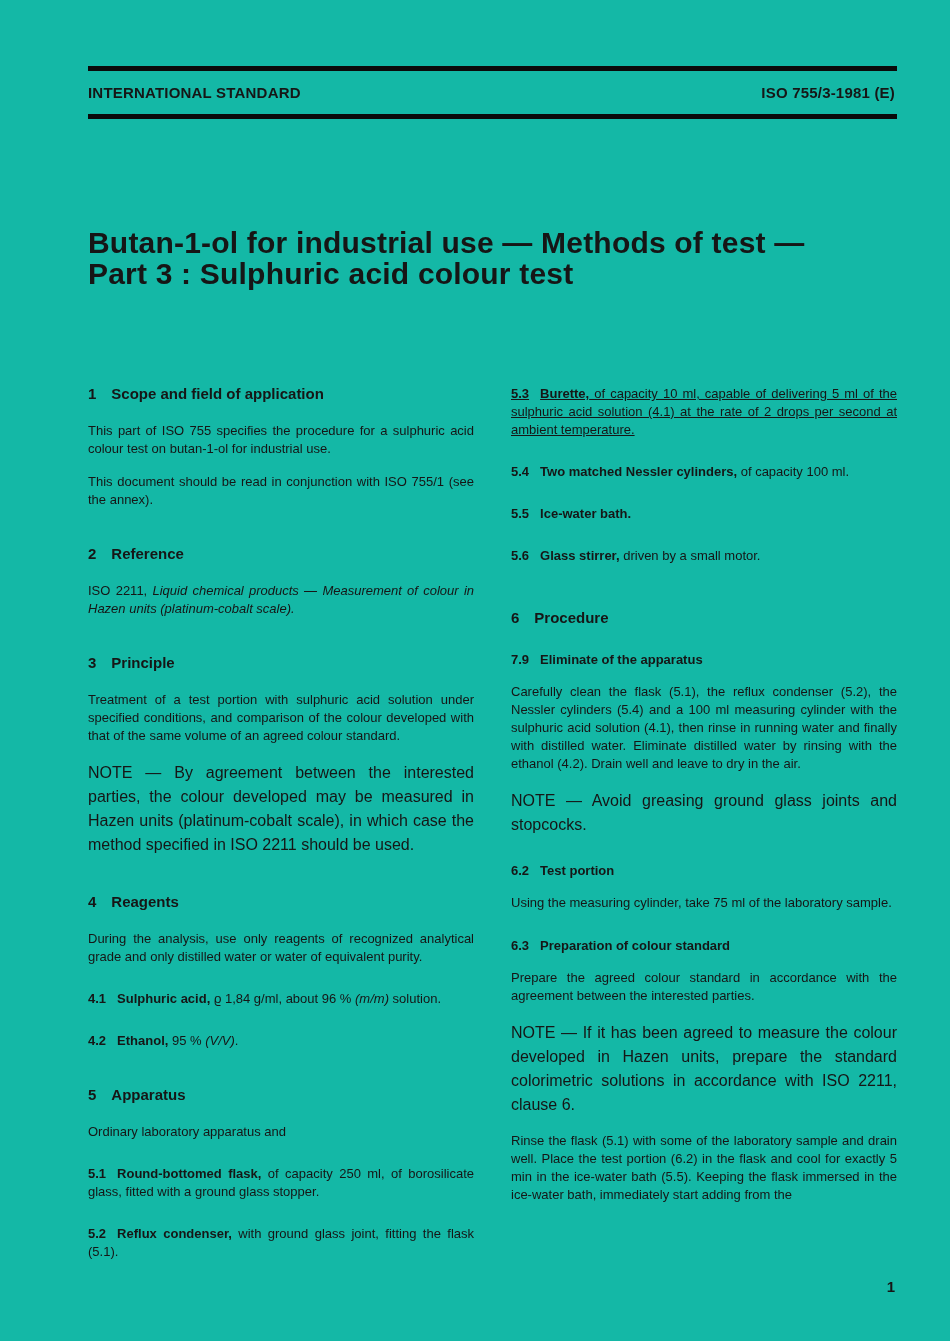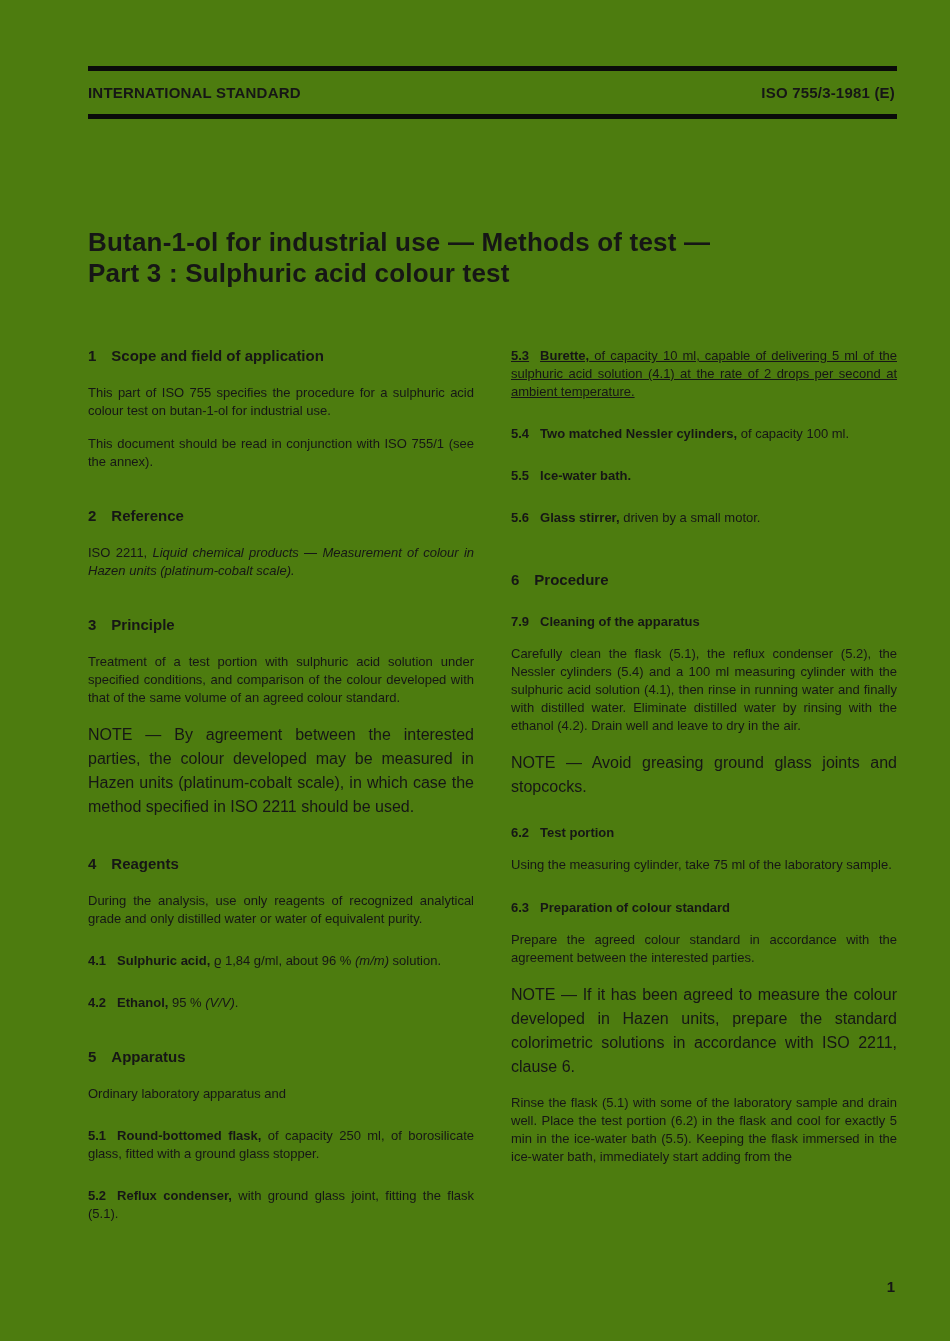--- a/index.html
+++ b/index.html
@@ -1,44 +1,44 @@
 <!DOCTYPE html>
 <html><head>
 <meta charset="utf-8">
 <style>
   html, body { margin: 0; padding: 0; background: #ffffff; }
   .page {
     position: relative;
     width: 950px;
     height: 1341px;
     box-sizing: border-box;
-    background: #4d7c0f;
+    background: #14b8a6;
     color: #161616;
     font-family: "Liberation Sans", sans-serif;
     padding: 66px 53px 0 88px;
     overflow: hidden;
   }
   .rule { height: 5px; background: #0a0a0a; }
   .header-row {
     display: flex;
     justify-content: space-between;
     align-items: center;
     padding: 13px 2px 13px 0;
     font-size: 15px;
     font-weight: bold;
     letter-spacing: 0.2px;
   }
   .doc-title {
     margin: 108px 0 0 0;
-    font-size: 26px;
+    font-size: 30px;
     line-height: 31px;
     font-weight: bold;
     letter-spacing: 0.2px;
   }
-  .cols { display: flex; gap: 37px; margin-top: 58px; }
+  .cols { display: flex; gap: 37px; margin-top: 96px; }
   .col { width: 386px; }
   .sec-heading { font-size: 15px; font-weight: bold; margin: 36px 0 20px; }
   .sec-heading.first { margin-top: 0; }
   .sec-num { margin-right: 15px; }
   .sub-heading { font-size: 13px; font-weight: bold; margin: 26px 0 16px; }
   .item-num { margin-right: 11px; }
   .body-text {
     font-size: 13px;
     line-height: 18px;
     margin: 15px 0 0;
@@ -115,21 +115,21 @@
       <p class="body-text item first"><b class="run-in"><span class="item-num">5.3</span><span>Burette,</span></b><span> of capacity 10 ml, capable of delivering 5 ml of the sulphuric acid solution (4.1) at the rate of 2 drops per second at ambient temperature.</span></p>
 
       <p class="body-text item"><b class="run-in"><span class="item-num">5.4</span><span>Two matched Nessler cylinders,</span></b><span> of capacity 100 ml.</span></p>
 
       <p class="body-text item"><b class="run-in"><span class="item-num">5.5</span><span>Ice-water bath.</span></b><span></span></p>
 
       <p class="body-text item"><b class="run-in"><span class="item-num">5.6</span><span>Glass stirrer,</span></b><span> driven by a small motor.</span></p>
 
       <h2 class="sec-heading" style="margin-top:44px"><span class="sec-num">6</span><span>Procedure</span></h2>
 
-      <h3 class="sub-heading"><span class="item-num">7.9</span><span>Cleaning of the apparatus</span></h3>
+      <h3 class="sub-heading"><span class="item-num">7.9</span><span>Eliminate of the apparatus</span></h3>
       <p class="body-text">Carefully clean the flask (5.1), the reflux condenser (5.2), the Nessler cylinders (5.4) and a 100 ml measuring cylinder with the sulphuric acid solution (4.1), then rinse in running water and finally with distilled water. Eliminate distilled water by rinsing with the ethanol (4.2). Drain well and leave to dry in the air.</p>
       <p class="note">NOTE — Avoid greasing ground glass joints and stopcocks.</p>
 
       <h3 class="sub-heading"><span class="item-num">6.2</span><span>Test portion</span></h3>
       <p class="body-text">Using the measuring cylinder, take 75 ml of the laboratory sample.</p>
 
       <h3 class="sub-heading"><span class="item-num">6.3</span><span>Preparation of colour standard</span></h3>
       <p class="body-text">Prepare the agreed colour standard in accordance with the agreement between the interested parties.</p>
       <p class="note">NOTE — If it has been agreed to measure the colour developed in Hazen units, prepare the standard colorimetric solutions in accordance with ISO 2211, clause 6.</p>
 

